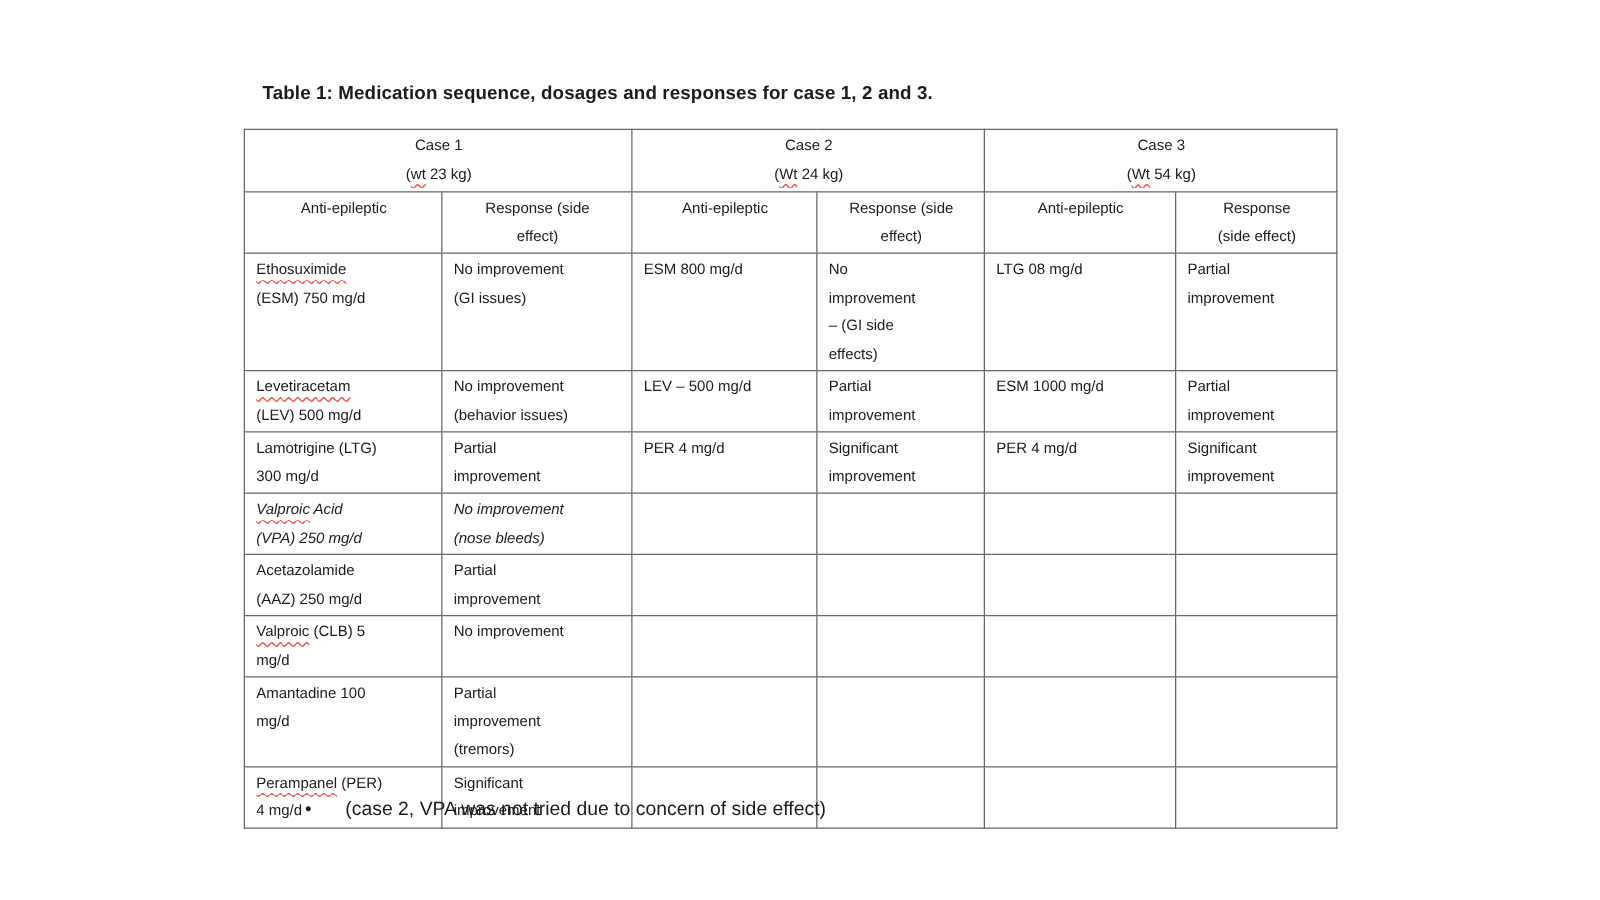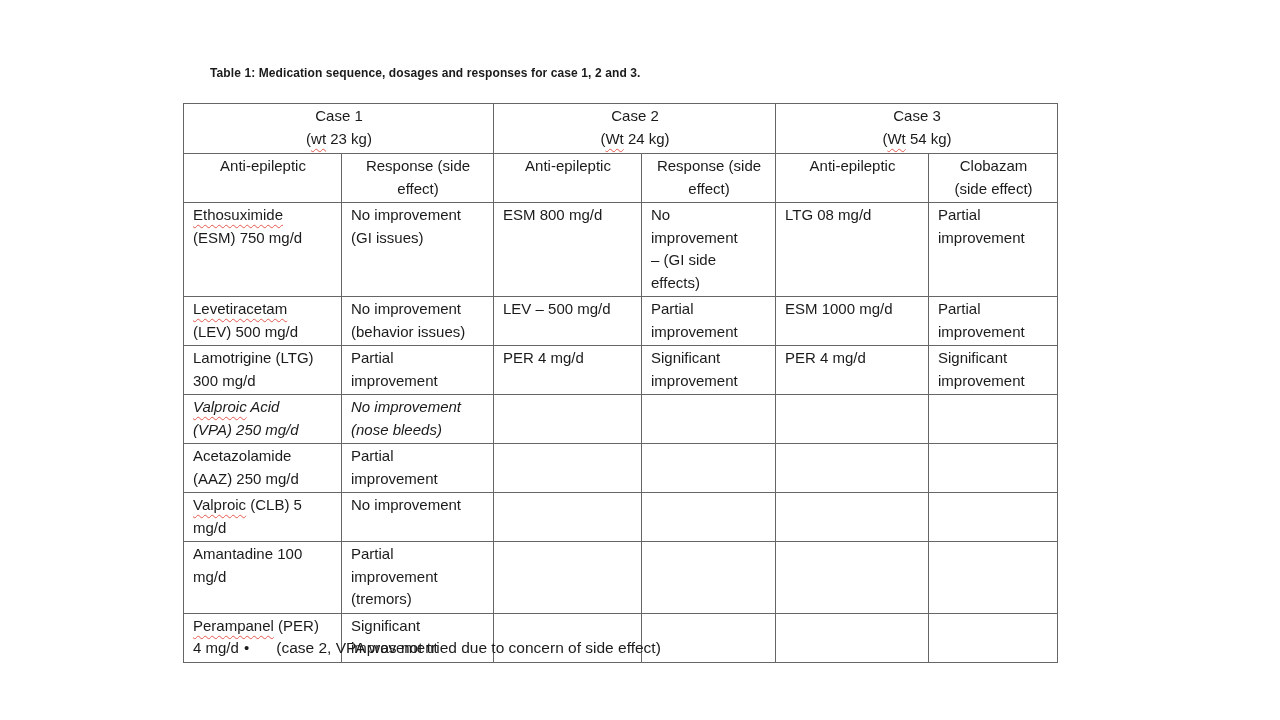--- a/index.html
+++ b/index.html
@@ -13,33 +13,33 @@
     width: 1280px;
     height: 720px;
     background: #ffffff;
     overflow: hidden;
     color: var(--text, #1b1b1b);
   }
   .doc-title {
     position: absolute;
     left: 210px;
     top: 66px;
-    font-size: 12px;
+    font-size: 15px;
     font-weight: bold;
     letter-spacing: 0.1px;
     text-align: center;
   }
   table.med-table {
     position: absolute;
-    left: 183px;
+    left: 195px;
     top: 103px;
     width: 874px;
     border-collapse: collapse;
     table-layout: fixed;
-    font-size: 15px;
+    font-size: 12px;
   }
   table.med-table th, table.med-table td {
     border: 1.5px solid var(--border, #666666);
     padding: 1px 8px 2px 9px;
     vertical-align: top;
     font-weight: normal;
     overflow: hidden;
   }
   table.med-table .line { line-height: 22.5px; white-space: nowrap; }
   th.case-cell { text-align: center; font-weight: bold; }
@@ -109,21 +109,21 @@
             <div class="line"><span>Anti-epileptic</span></div>
           </th>
           <th class="col-cell">
             <div class="line"><span>Response (side</span></div>
             <div class="line"><span>effect)</span></div>
           </th>
           <th class="col-cell">
             <div class="line"><span>Anti-epileptic</span></div>
           </th>
           <th class="col-cell">
-            <div class="line"><span>Clobazam</span></div>
+            <div class="line"><span>Response</span></div>
             <div class="line"><span>(side effect)</span></div>
           </th>
         </tr>
       </thead>
     <tbody>
         <tr style="height: 92px;">
           <td>
             <div class="line"><span class="sp">Ethosuximide</span></div>
             <div class="line"><span>(ESM) 750 mg/d</span></div>
           </td>

